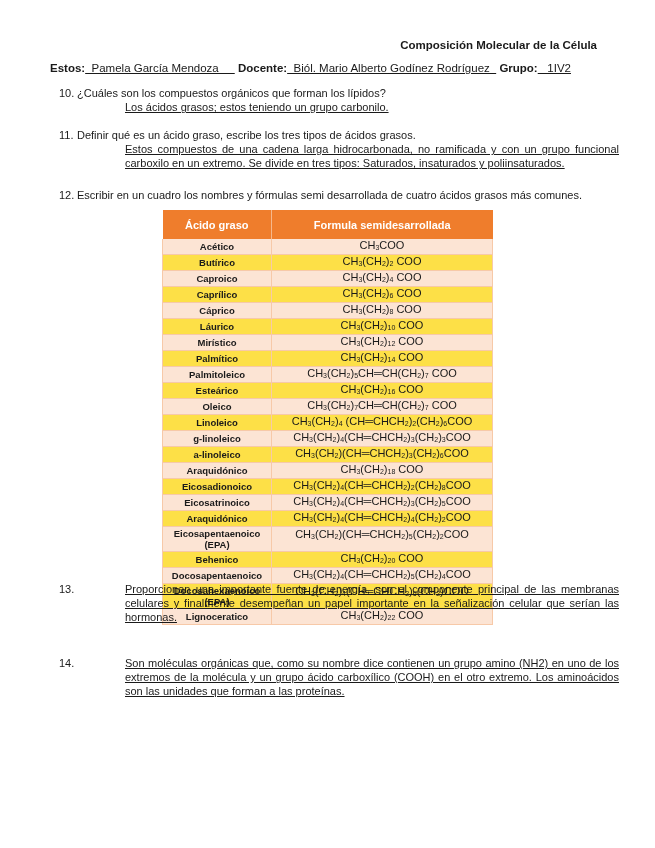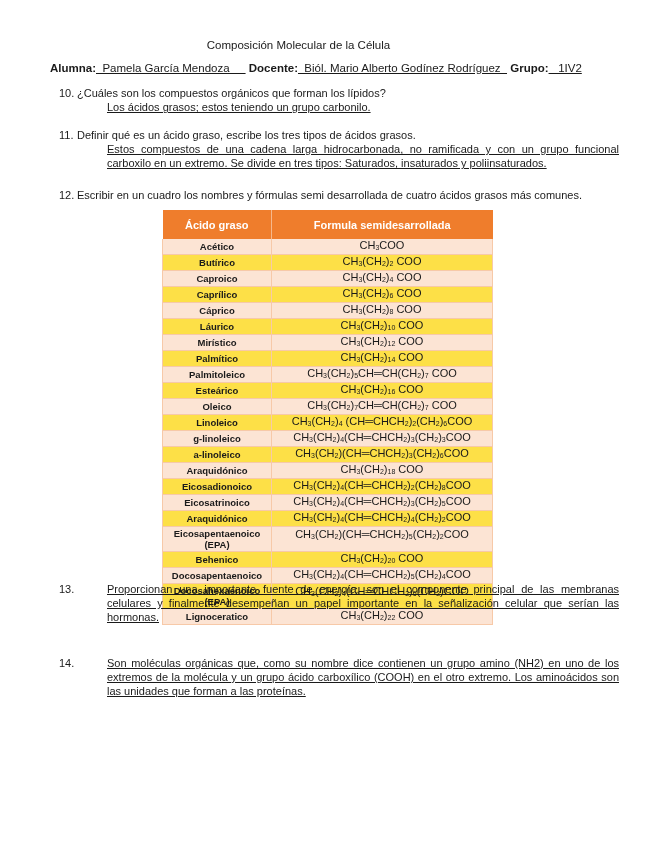--- a/index.html
+++ b/index.html
@@ -1,35 +1,35 @@
 <!DOCTYPE html>
 <html><head>
 <meta charset="utf-8">
 <style>
   html, body { margin: 0; padding: 0; background: #ffffff; }
   body {
     width: 655px; height: 848px; position: relative; overflow: hidden;
     font-family: "Liberation Sans", sans-serif; color: #1a1a1a;
   }
   .title {
-    position: absolute; top: 39px; left: 0; width: 597px; text-align: center;
-    font-weight: normal; font-size: 11.5px;
+    position: absolute; top: 39px; left: 0; width: 597px; text-align: right;
+    font-weight: bold; font-size: 11.5px;
   }
   .info {
     position: absolute; top: 62px; left: 50px; width: 570px;
     font-size: 11.5px; white-space: nowrap;
   }
   .info b { font-weight: bold; }
   .info .val { text-decoration: underline; }
   .q {
     position: absolute; left: 59px; width: 560px; font-size: 11px; line-height: 14.2px;
   }
   .q .num { position: absolute; left: 0; top: 0; }
   .q .qtext { margin-left: 18px; }
-  .q .ans { margin-left: 12px; text-decoration: underline; text-align: justify; padding-left: 36px; }
+  .q .ans { margin-left: 30px; text-decoration: underline; text-align: justify; padding-left: 36px; }
   .q .ans.last { text-align-last: left; }
 
   table.acids {
     position: absolute; top: 210px; left: 162px; width: 331px;
     border-collapse: collapse; font-size: 10px;
   }
   table.acids th {
     background: #ef7d2c; color: #ffffff; font-weight: bold; font-size: 11px;
     height: 29px; padding: 0; border-right: 1px solid #f6b88c;
   }
@@ -43,21 +43,21 @@
   table.acids tr.odd td { background: #fce4d4; }
   table.acids tr.even td { background: #fde047; }
   table.acids sub { font-size: 7px; vertical-align: -1px; }
 </style>
 </head>
 <body>
 
 <div class="title">Composición Molecular de la Célula</div>
 
 <div class="info">
-  <b>Alumna:</b><span class="val" style="white-space:pre">  Pamela García Mendoza     </span>
+  <b>Estos:</b><span class="val" style="white-space:pre">  Pamela García Mendoza     </span>
   <b>Docente:</b><span class="val" style="white-space:pre">  Biól. Mario Alberto Godínez Rodríguez  </span>
   <b>Grupo:</b><span class="val" style="white-space:pre">   1IV2</span>
 </div>
 
 <div class="q" style="top:86px">
   <span class="num">10.</span>
   <div class="qtext">¿Cuáles son los compuestos orgánicos que forman los lípidos?</div>
   <div class="ans last">Los ácidos grasos; estos teniendo un grupo carbonilo.</div>
 </div>
 

